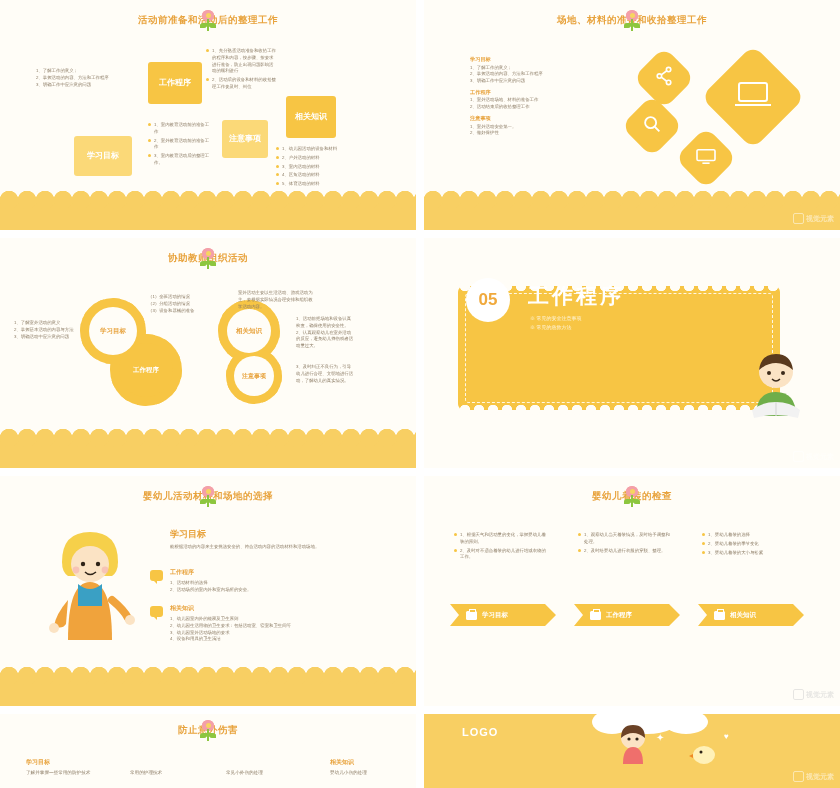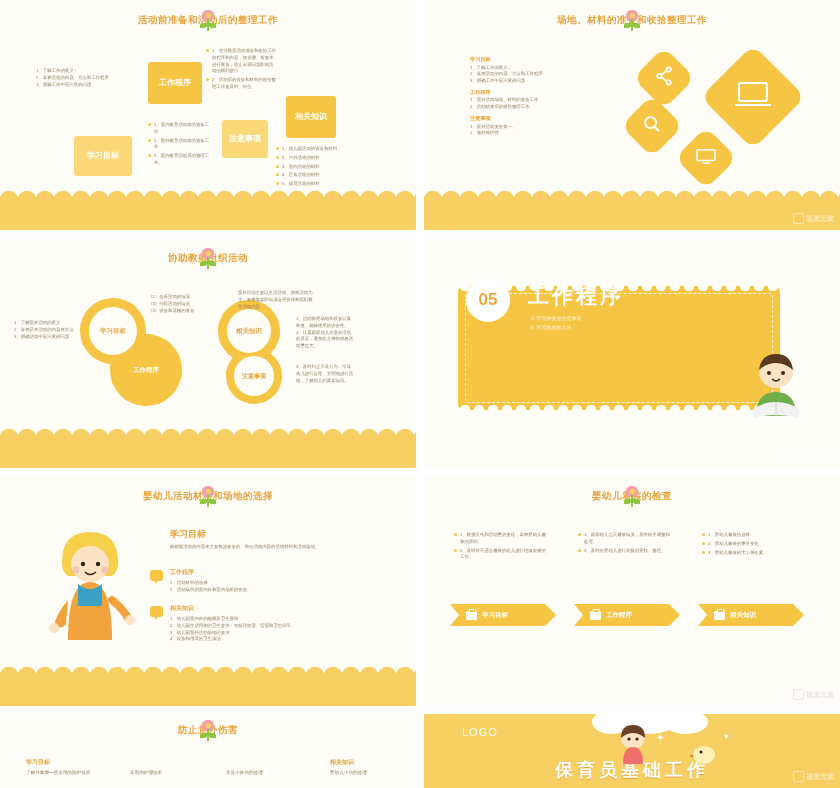--- a/index.html
+++ b/index.html
@@ -71,21 +71,21 @@
   
   .arrow{position:absolute;height:22px;background:#f7c544;display:flex;align-items:center;color:#fff;font-size:6.5px;font-weight:bold;
     clip-path:polygon(0 0,calc(100% - 11px) 0,100% 50%,calc(100% - 11px) 100%,0 100%,9px 50%)}
   .arrow .ic{width:11px;height:9px;background:#fff;border-radius:1.5px;margin:0 5px 0 16px;position:relative;flex:none}
   .arrow .ic:before{content:"";position:absolute;left:3px;top:-2px;width:5px;height:2px;border:1px solid #fff;border-bottom:none;background:#f7c544}
   .col3 h4{margin:0 0 3px;color:#e8a33d;font-size:6px}
   .col3 p{margin:0;font-size:4.6px;color:#8a7a63;line-height:1.5}
 
   .s7{background:#f8cf63}
   .cloud{position:absolute;background:#fff;border-radius:50%}
-  .logo{position:absolute;left:38px;top:12px;color:#fff;font-size:11px;font-weight:normal;letter-spacing:1px}
+  .logo{position:absolute;left:38px;top:12px;color:#fff;font-size:11px;font-weight:bold;letter-spacing:1px}
   .s7title{position:absolute;left:0;right:0;top:44px;text-align:center;color:#fff;font-size:18px;font-weight:bold;letter-spacing:4px;text-shadow:0 1px 0 #e3a93a}
 
   .wm{position:absolute;right:6px;bottom:6px;opacity:.5;color:#fff;font-size:7px;font-weight:bold;display:flex;align-items:center;gap:2px}
   .wm .mark{width:9px;height:9px;border:1px solid #fff;border-radius:2px}
   .wm.dark{color:#cfcfcf}
   .wm.dark .mark{border-color:#cfcfcf}
 </style>
 </head>
 <body>
 
@@ -486,21 +486,20 @@
       <h4>相关知识</h4>
       <p>婴幼儿小伤的处理</p>
     </div>
   </div>
 
   <div class="slide s-w c7 s7">
     <div class="cloud" style="left:188px;top:-14px;width:70px;height:34px"></div>
     <div class="cloud" style="left:168px;top:-4px;width:40px;height:24px"></div>
     <div class="cloud" style="left:240px;top:-4px;width:44px;height:24px"></div>
     <div class="logo">LOGO</div>
-    <div class="s7title">保育员基础工作</div>
 
     <div style="position:absolute;left:188px;top:8px;width:42px;height:44px">
       <svg width="42" height="44" viewBox="0 0 42 44">
         <ellipse cx="21" cy="16" rx="12" ry="11" fill="#fbe3c4"></ellipse>
         <path d="M9 16 q0 -13 12 -13 q12 0 12 13 q-6 -5 -12 -5 q-6 0 -12 5z" fill="#6b4226"></path>
         <circle cx="17" cy="17" r="1.6" fill="#2f2418"></circle>
           <circle cx="25" cy="17" r="1.6" fill="#2f2418"></circle>
         <path d="M11 42 q0 -17 10 -17 q10 0 10 17z" fill="#ef6f6c"></path>
       </svg>
     </div>

